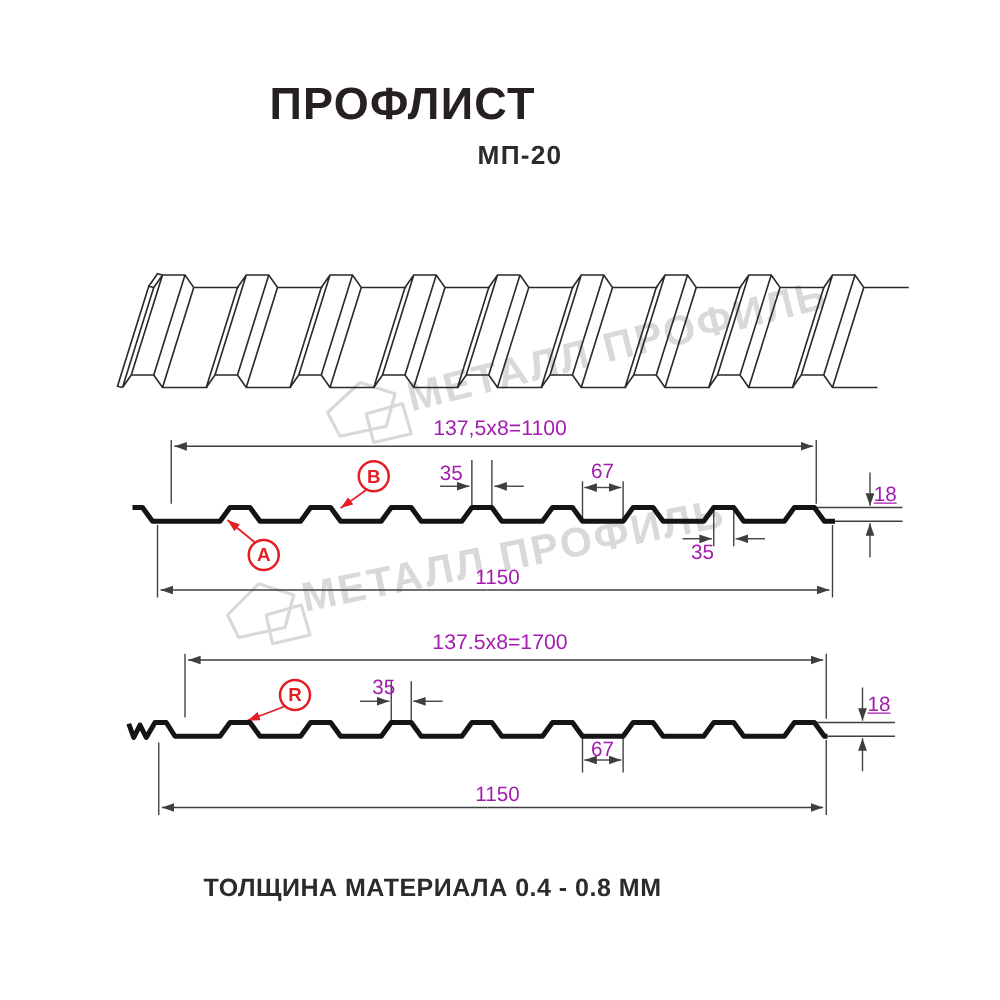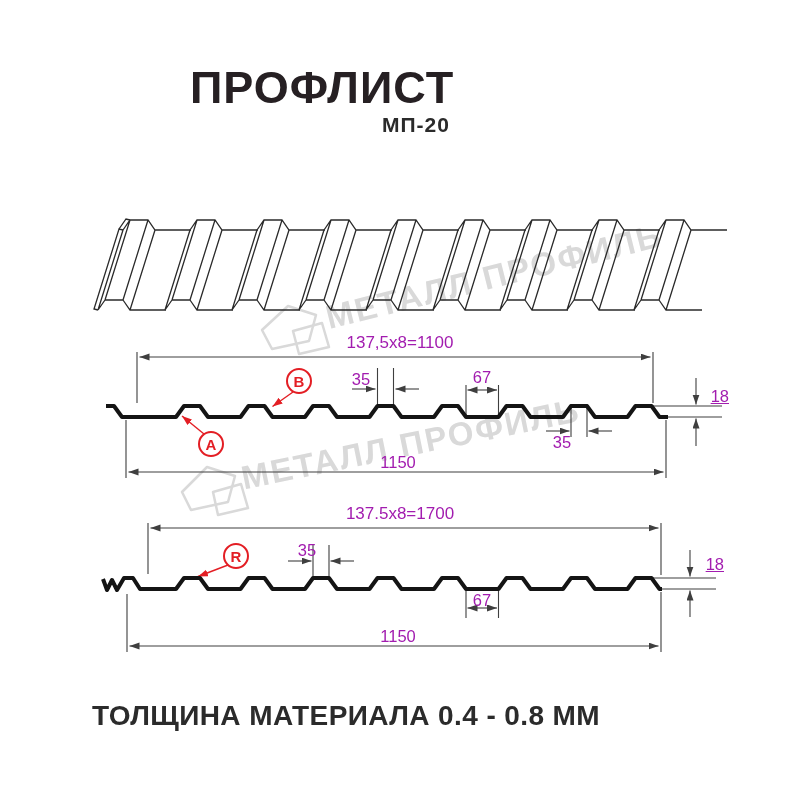--- a/index.html
+++ b/index.html
@@ -1,30 +1,30 @@
 <!DOCTYPE html>
 <html><head>
 <meta charset="utf-8">
 <style>
   html,body{margin:0;padding:0;}
   body{width:800px;height:800px;position:relative;background:#ffffff;overflow:hidden;
        font-family:"Liberation Sans", sans-serif;}
   .abs{position:absolute;}
-  .title{left:0;top:62px;width:644px;text-align:center;font-size:45px;font-weight:700;
+  .title{left:0;top:62px;width:644px;text-align:center;font-size:36px;font-weight:700;
          letter-spacing:1px;color:#262023;}
   .subtitle{left:16px;top:113px;width:800px;text-align:center;font-size:21px;font-weight:600;
             letter-spacing:1px;color:#2b2b2b;}
-  .footer-note{left:0;top:700px;width:692px;text-align:center;font-size:28px;font-weight:600;
+  .footer-note{left:0;top:700px;width:692px;text-align:center;font-size:20px;font-weight:600;
                letter-spacing:0.4px;color:#2b2b2b;}
   .wm-text{font-size:33px;font-weight:700;letter-spacing:2px;color:#d9d9d9;white-space:nowrap;
            transform-origin:left top;}
   .wm1{left:322px;top:300px;transform:rotate(-14deg);}
   .wm2{left:238px;top:460px;transform:rotate(-11.5deg);}
   .dim{font-size:16.5px;color:#a21caf;text-align:center;line-height:1;}
-  .dim-left{text-align:right;text-decoration:underline;}
+  .dim-left{text-align:left;text-decoration:underline;}
   .callout{width:26px;height:26px;border:2.5px solid #e31e24;border-radius:50%;
            display:flex;align-items:center;justify-content:center;
            color:#e31e24;font-size:15px;font-weight:700;box-sizing:border-box;background:transparent;}
   svg.layer{position:absolute;left:0;top:0;width:800px;height:800px;}
 </style>
 </head>
 <body>
 
 <div class="abs wm-text wm1">МЕТАЛЛ ПРОФИЛЬ</div>
 <div class="abs wm-text wm2">МЕТАЛЛ ПРОФИЛЬ</div>

